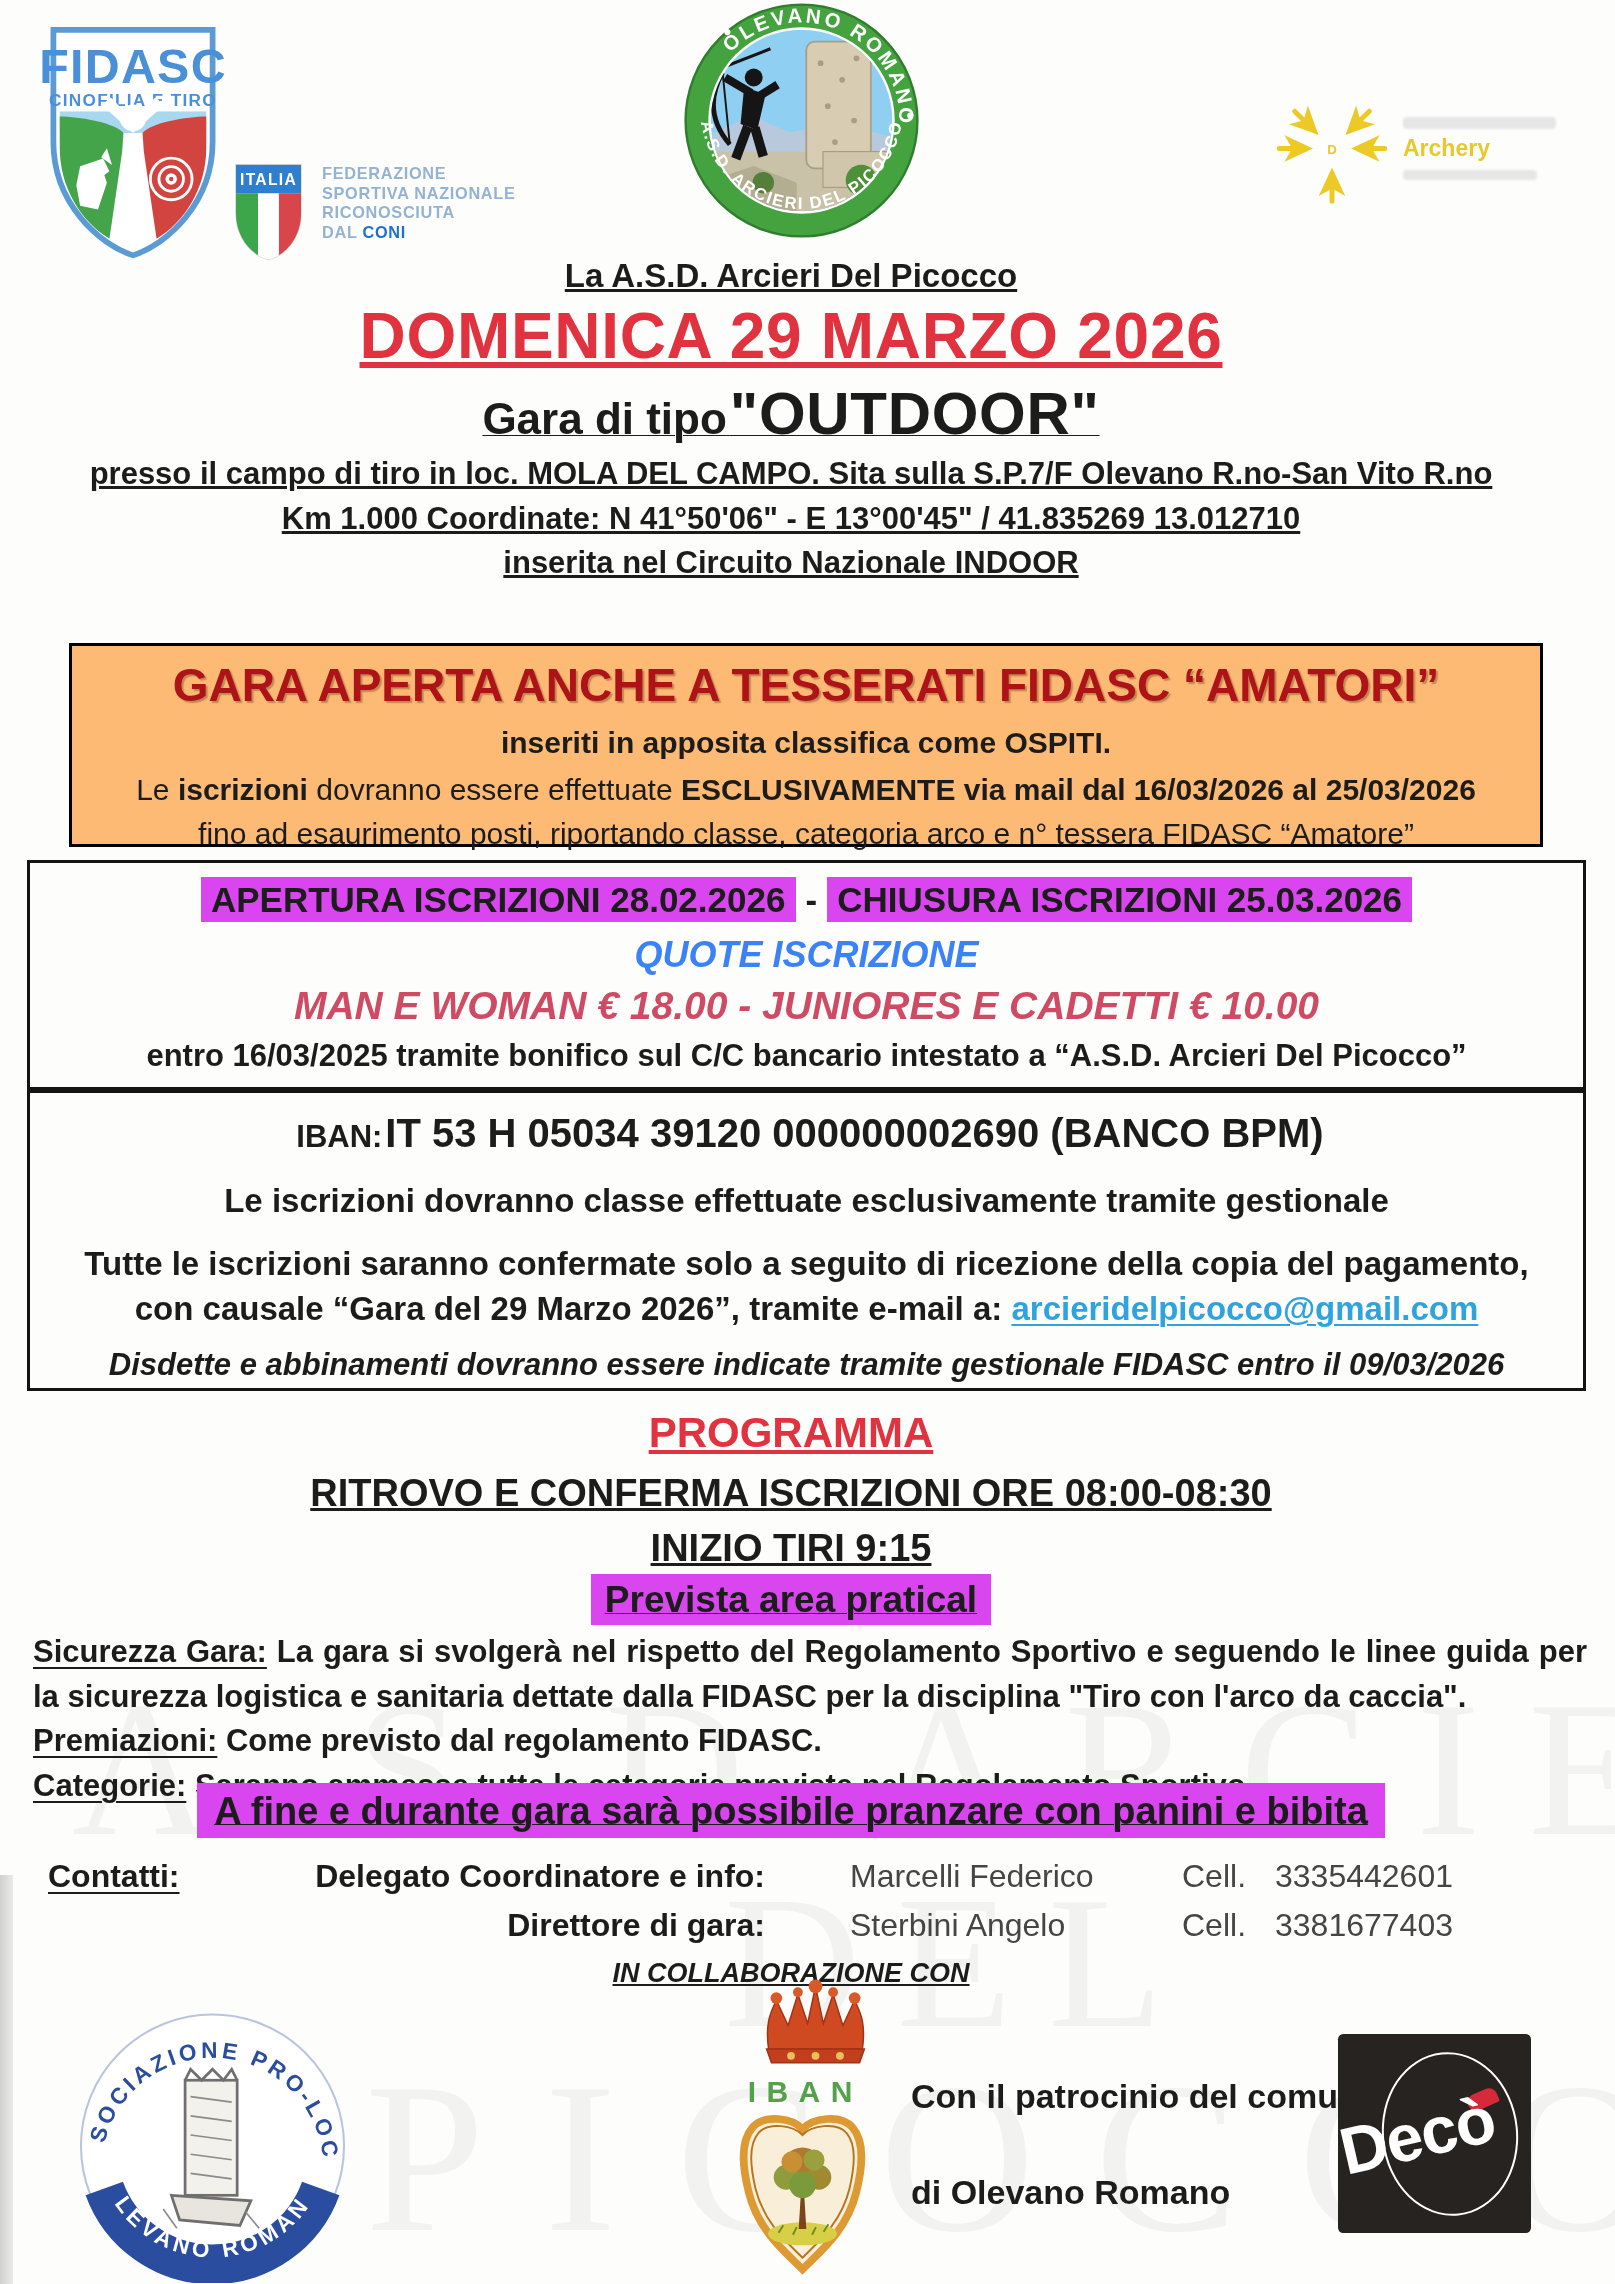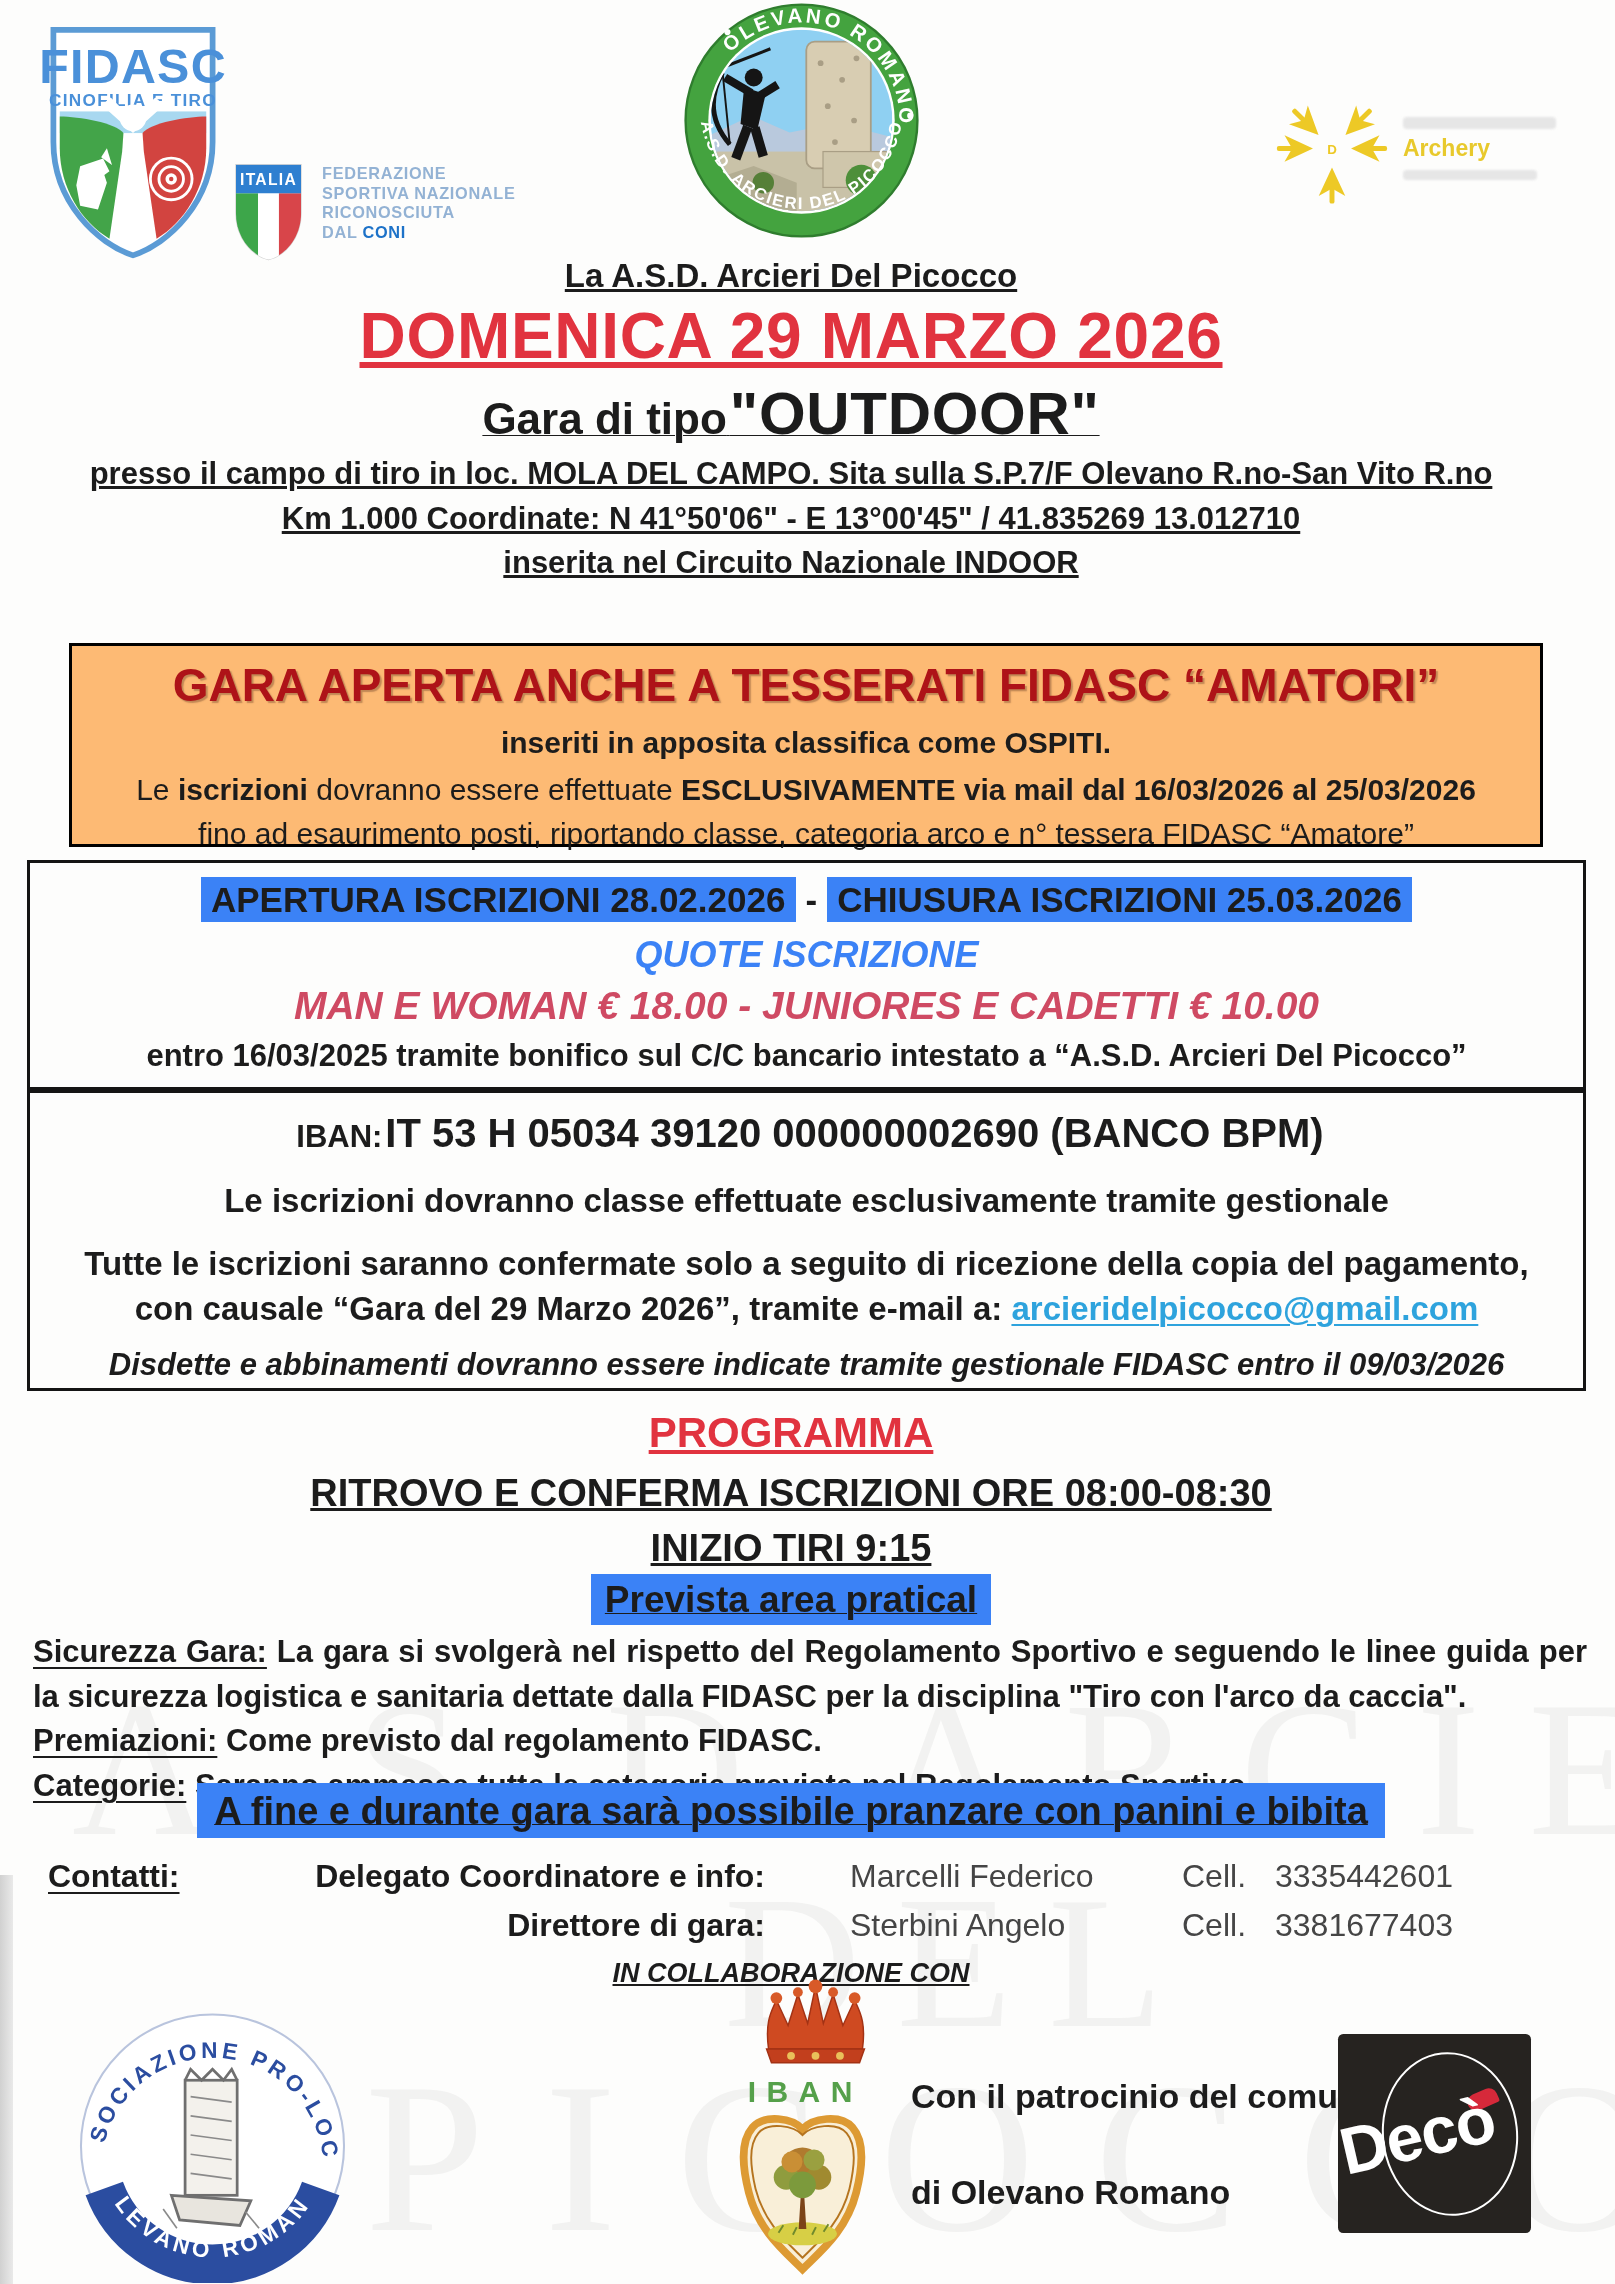--- a/index.html
+++ b/index.html
@@ -55,21 +55,21 @@
     text-shadow:2px 2px 1.3px rgba(80,40,25,.35);}
   #amatori-sub{margin-top:14.3px;font-size:30px;font-weight:800;}
   #amatori-mailrule{margin-top:13px;font-size:30px;font-weight:500;}
   #amatori-mailrule b{font-weight:800;}
   #amatori-availability{margin-top:10.4px;font-size:30px;font-weight:500;}
 
   
   #registration-box{left:27px;top:860px;width:1553px;height:224px;border:3.9px solid #141414;
     text-align:center;z-index:2;background:transparent;}
   #reg-dates{margin-top:17px;font-size:35px;font-weight:800;}
-  .hl{background:#3b82f6;padding:2.6px 10.4px;}
+  .hl{background:#d946ef;padding:2.6px 10.4px;}
   #fees-title{margin-top:14.3px;font-size:36px;font-weight:700;font-style:italic;color:#3b82f6;}
   #fees-line{margin-top:7.8px;font-size:39px;font-weight:800;font-style:italic;color:#cf4a63;}
   #payment-deadline{margin-top:10.4px;font-size:31px;font-weight:700;}
 
   
   #bank-box{left:27px;top:1090px;width:1553px;height:295px;border:3.9px solid #141414;
     text-align:center;z-index:2;}
   #iban-line{margin-top:18px;padding-left:7px;}
   #iban-label{font-size:31px;font-weight:700;}
   #iban-value{font-size:40px;font-weight:800;}

